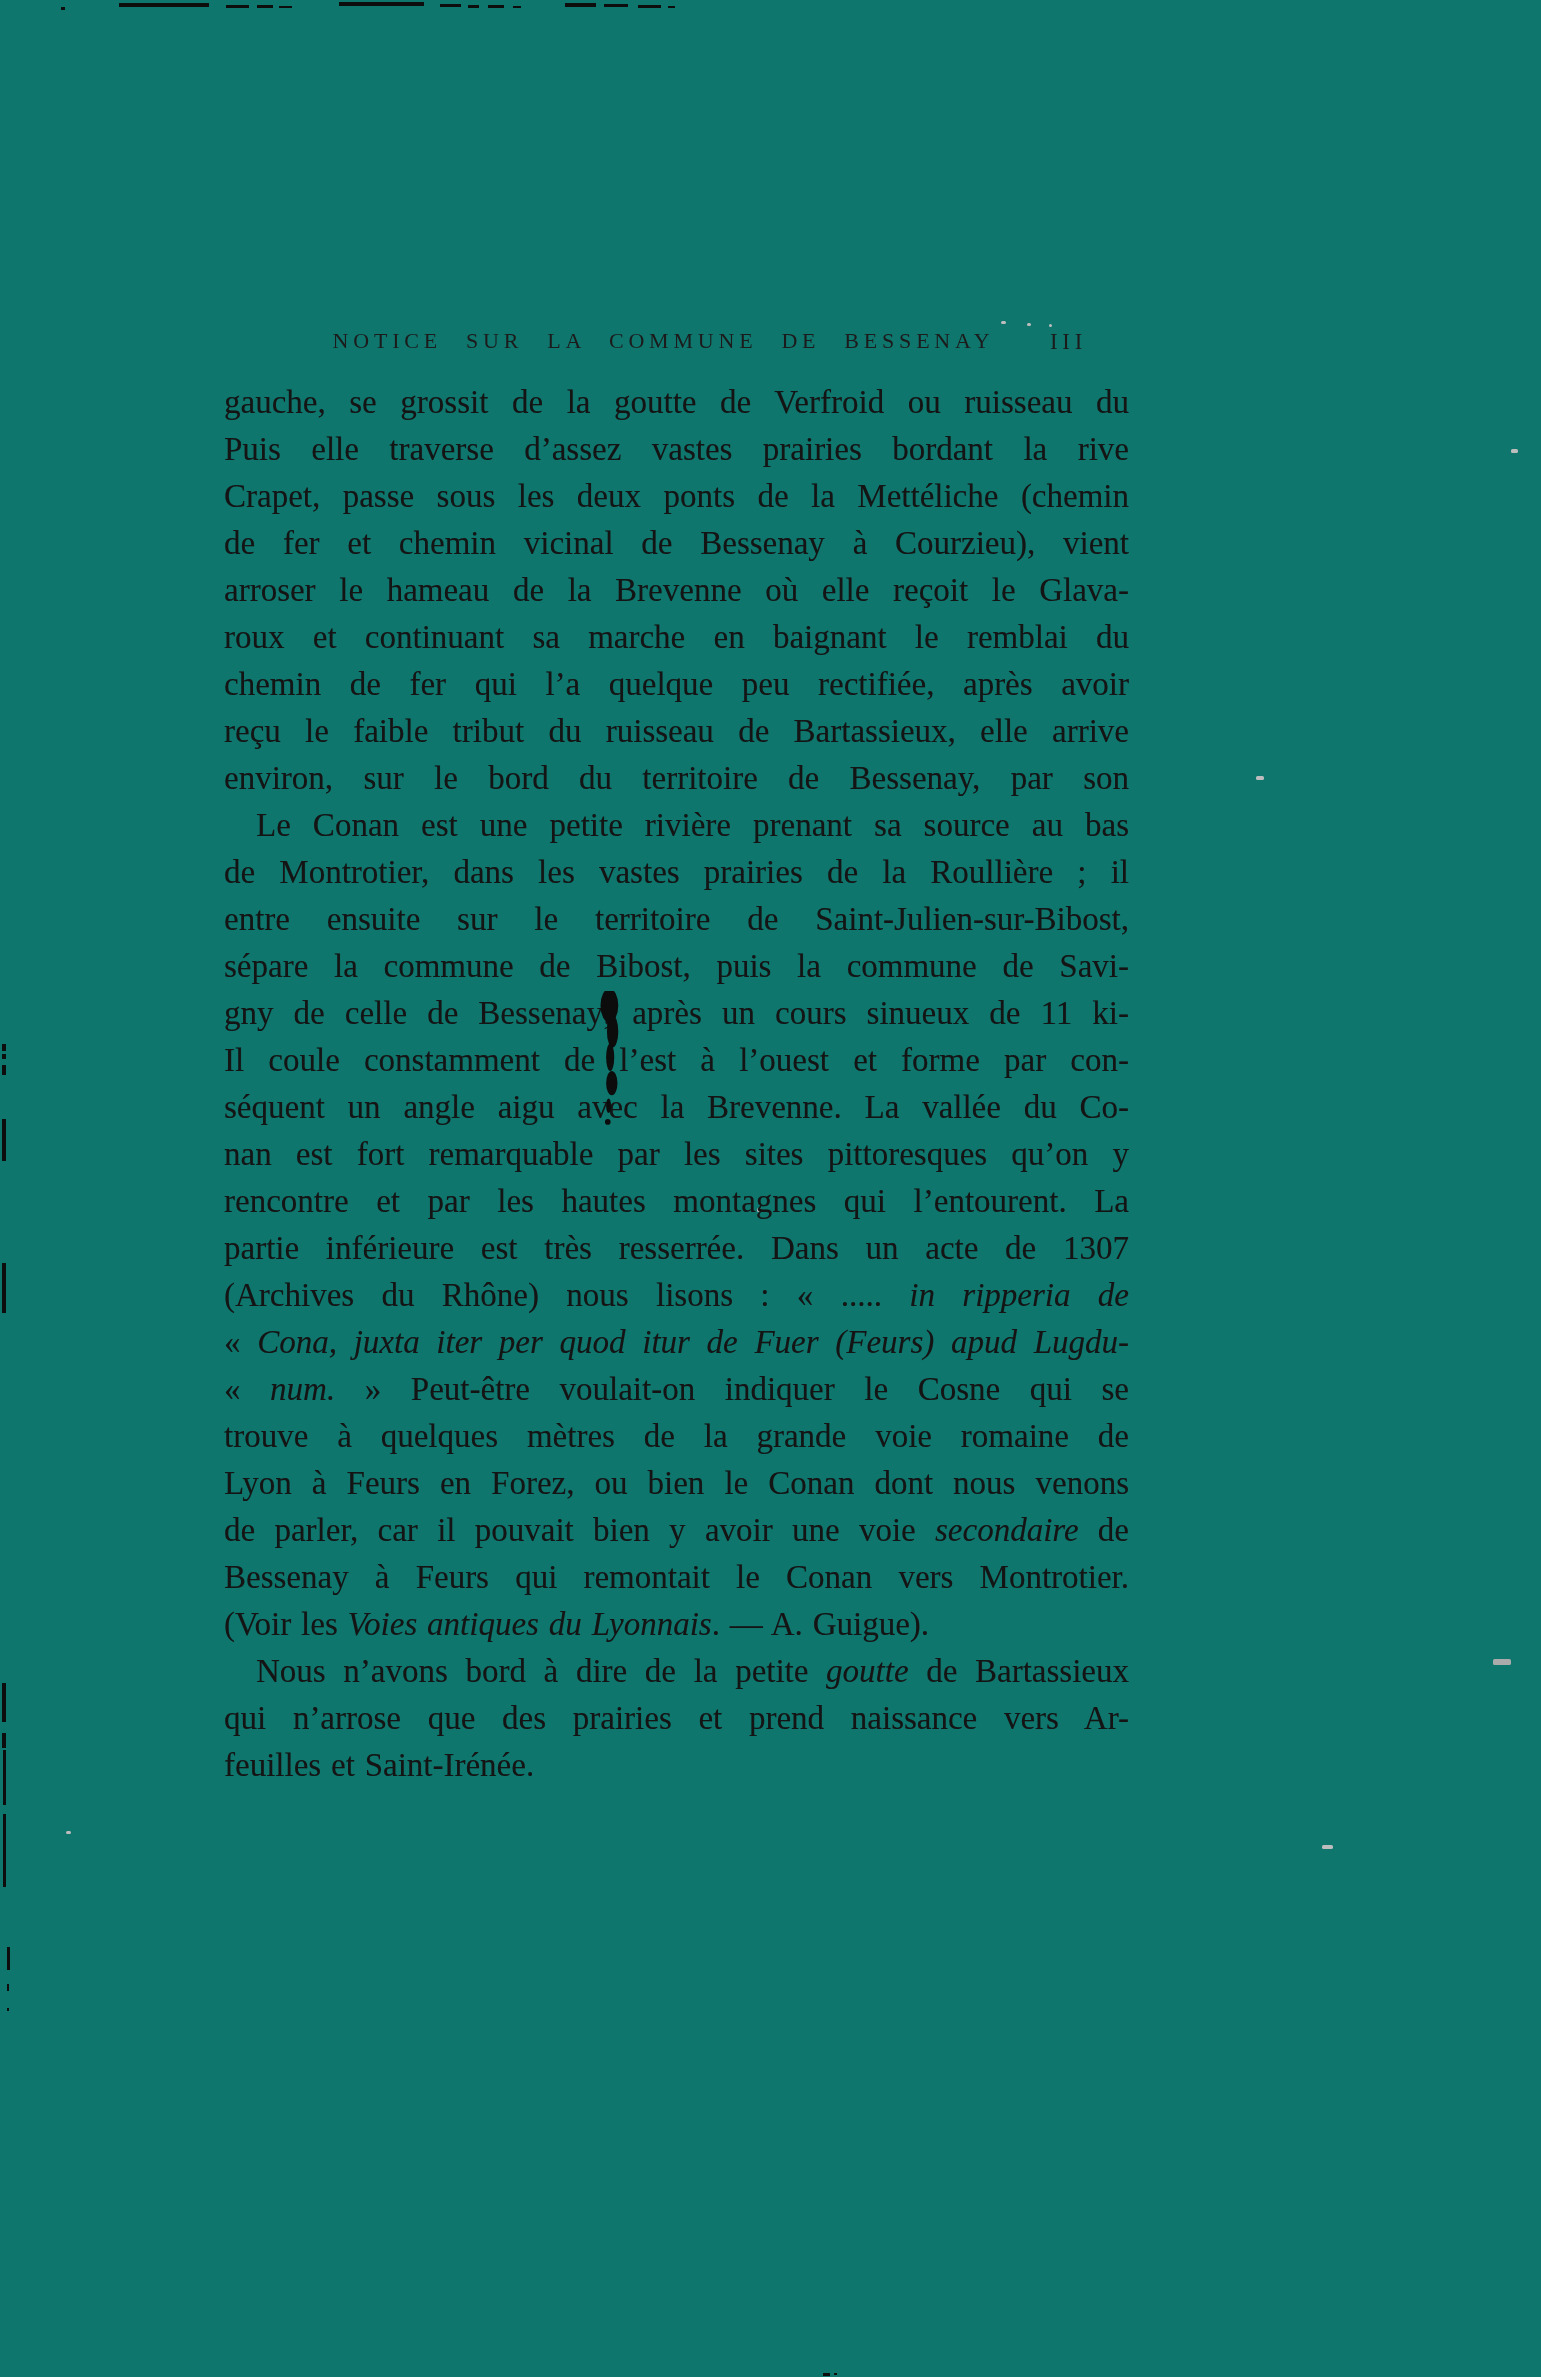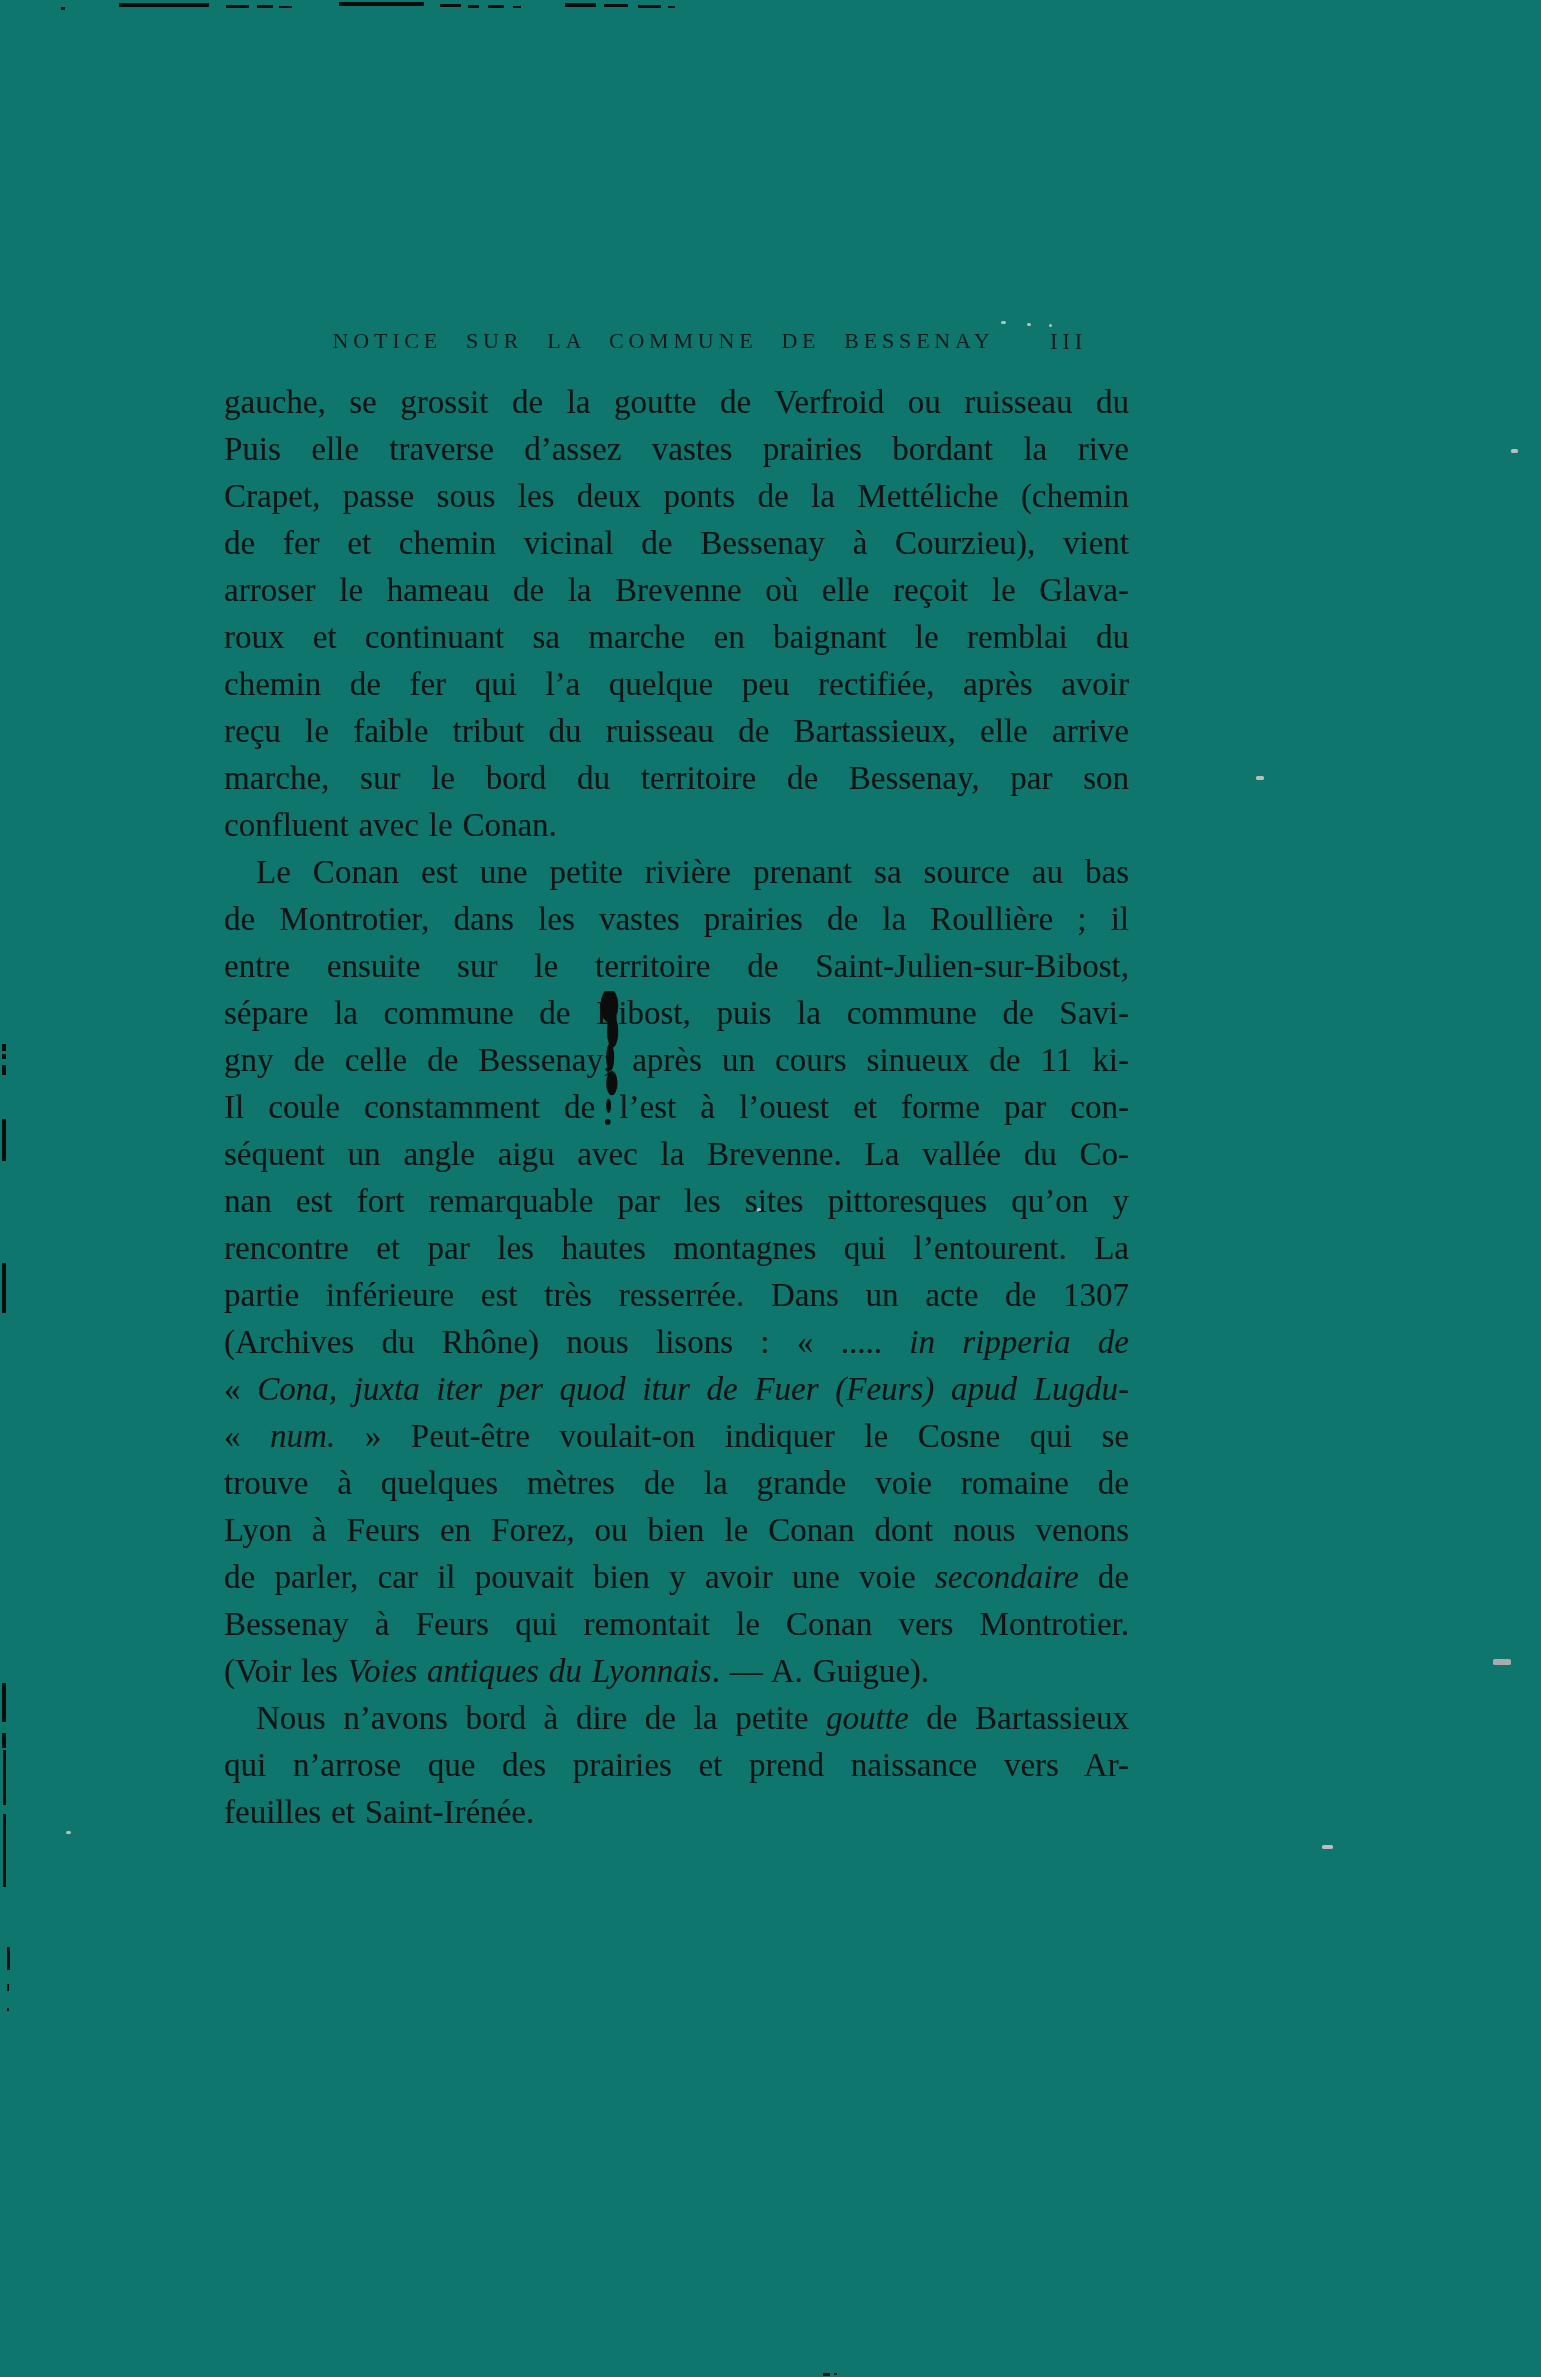--- a/index.html
+++ b/index.html
@@ -94,22 +94,21 @@
   <div class="body-text">
       <div class="para">
         <div class="line"><span>gauche, se grossit de la goutte de Verfroid ou ruisseau du</span></div>
         <div class="line"><span>Puis elle traverse d’assez vastes prairies bordant la rive</span></div>
         <div class="line"><span>Crapet, passe sous les deux ponts de la Mettéliche (chemin</span></div>
         <div class="line"><span>de fer et chemin vicinal de Bessenay à Courzieu), vient</span></div>
         <div class="line"><span>arroser le hameau de la Brevenne où elle reçoit le Glava-</span></div>
         <div class="line"><span>roux et continuant sa marche en baignant le remblai du</span></div>
         <div class="line"><span>chemin de fer qui l’a quelque peu rectifiée, après avoir</span></div>
         <div class="line"><span>reçu le faible tribut du ruisseau de Bartassieux, elle arrive</span></div>
-        <div class="line"><span>marche, sur le bord du territoire de Bessenay, par son</span></div>
-        <div class="line last"><span>confluent avec le Conan.</span></div>
+        <div class="line"><span>environ, sur le bord du territoire de Bessenay, par son</span></div>
       </div>
       <div class="para">
         <div class="line indent"><span>Le Conan est une petite rivière prenant sa source au bas</span></div>
         <div class="line"><span>de Montrotier, dans les vastes prairies de la Roullière ; il</span></div>
         <div class="line"><span>entre ensuite sur le territoire de Saint-Julien-sur-Bibost,</span></div>
         <div class="line"><span>sépare la commune de Bibost, puis la commune de Savi-</span></div>
         <div class="line"><span>gny de celle de Bessenay; après un cours sinueux de 11 ki-</span></div>
         <div class="line"><span>Il coule constamment de l’est à l’ouest et forme par con-</span></div>
         <div class="line"><span>séquent un angle aigu avec la Brevenne. La vallée du Co-</span></div>
         <div class="line"><span>nan est fort remarquable par les sites pittoresques qu’on y</span></div>

